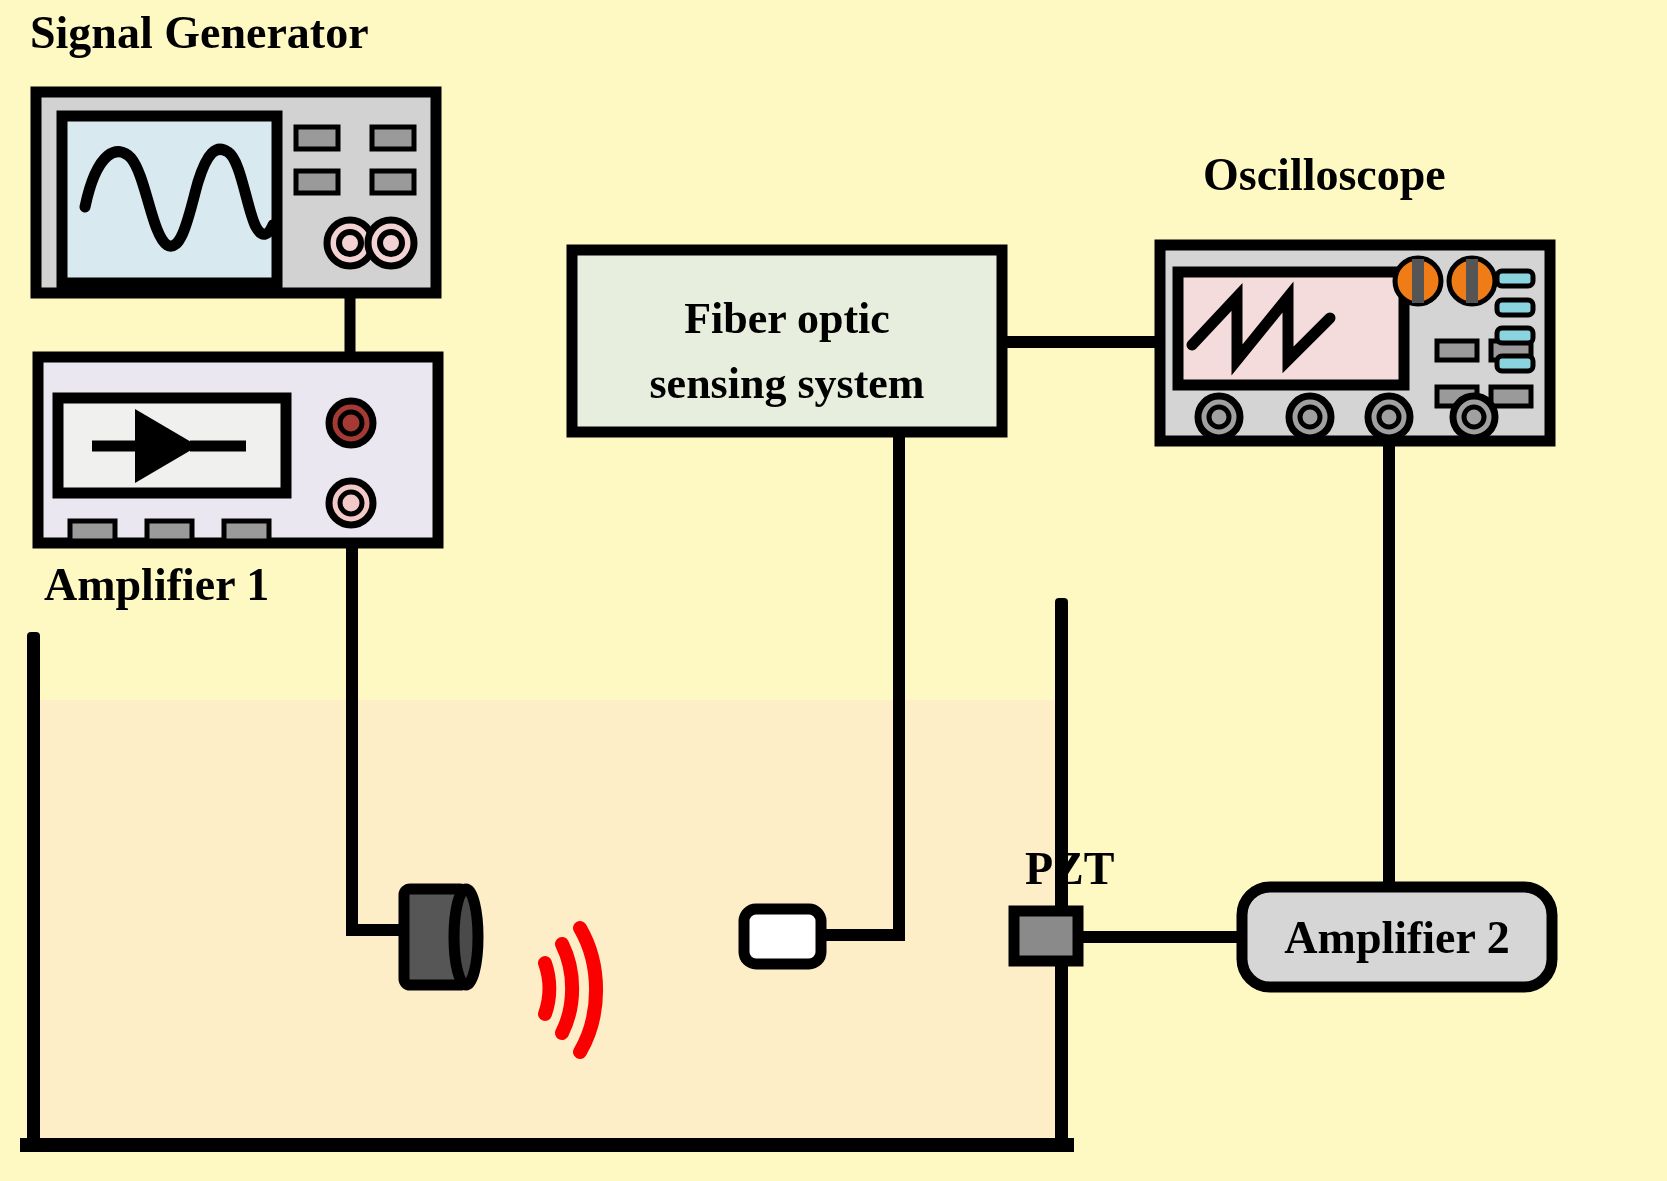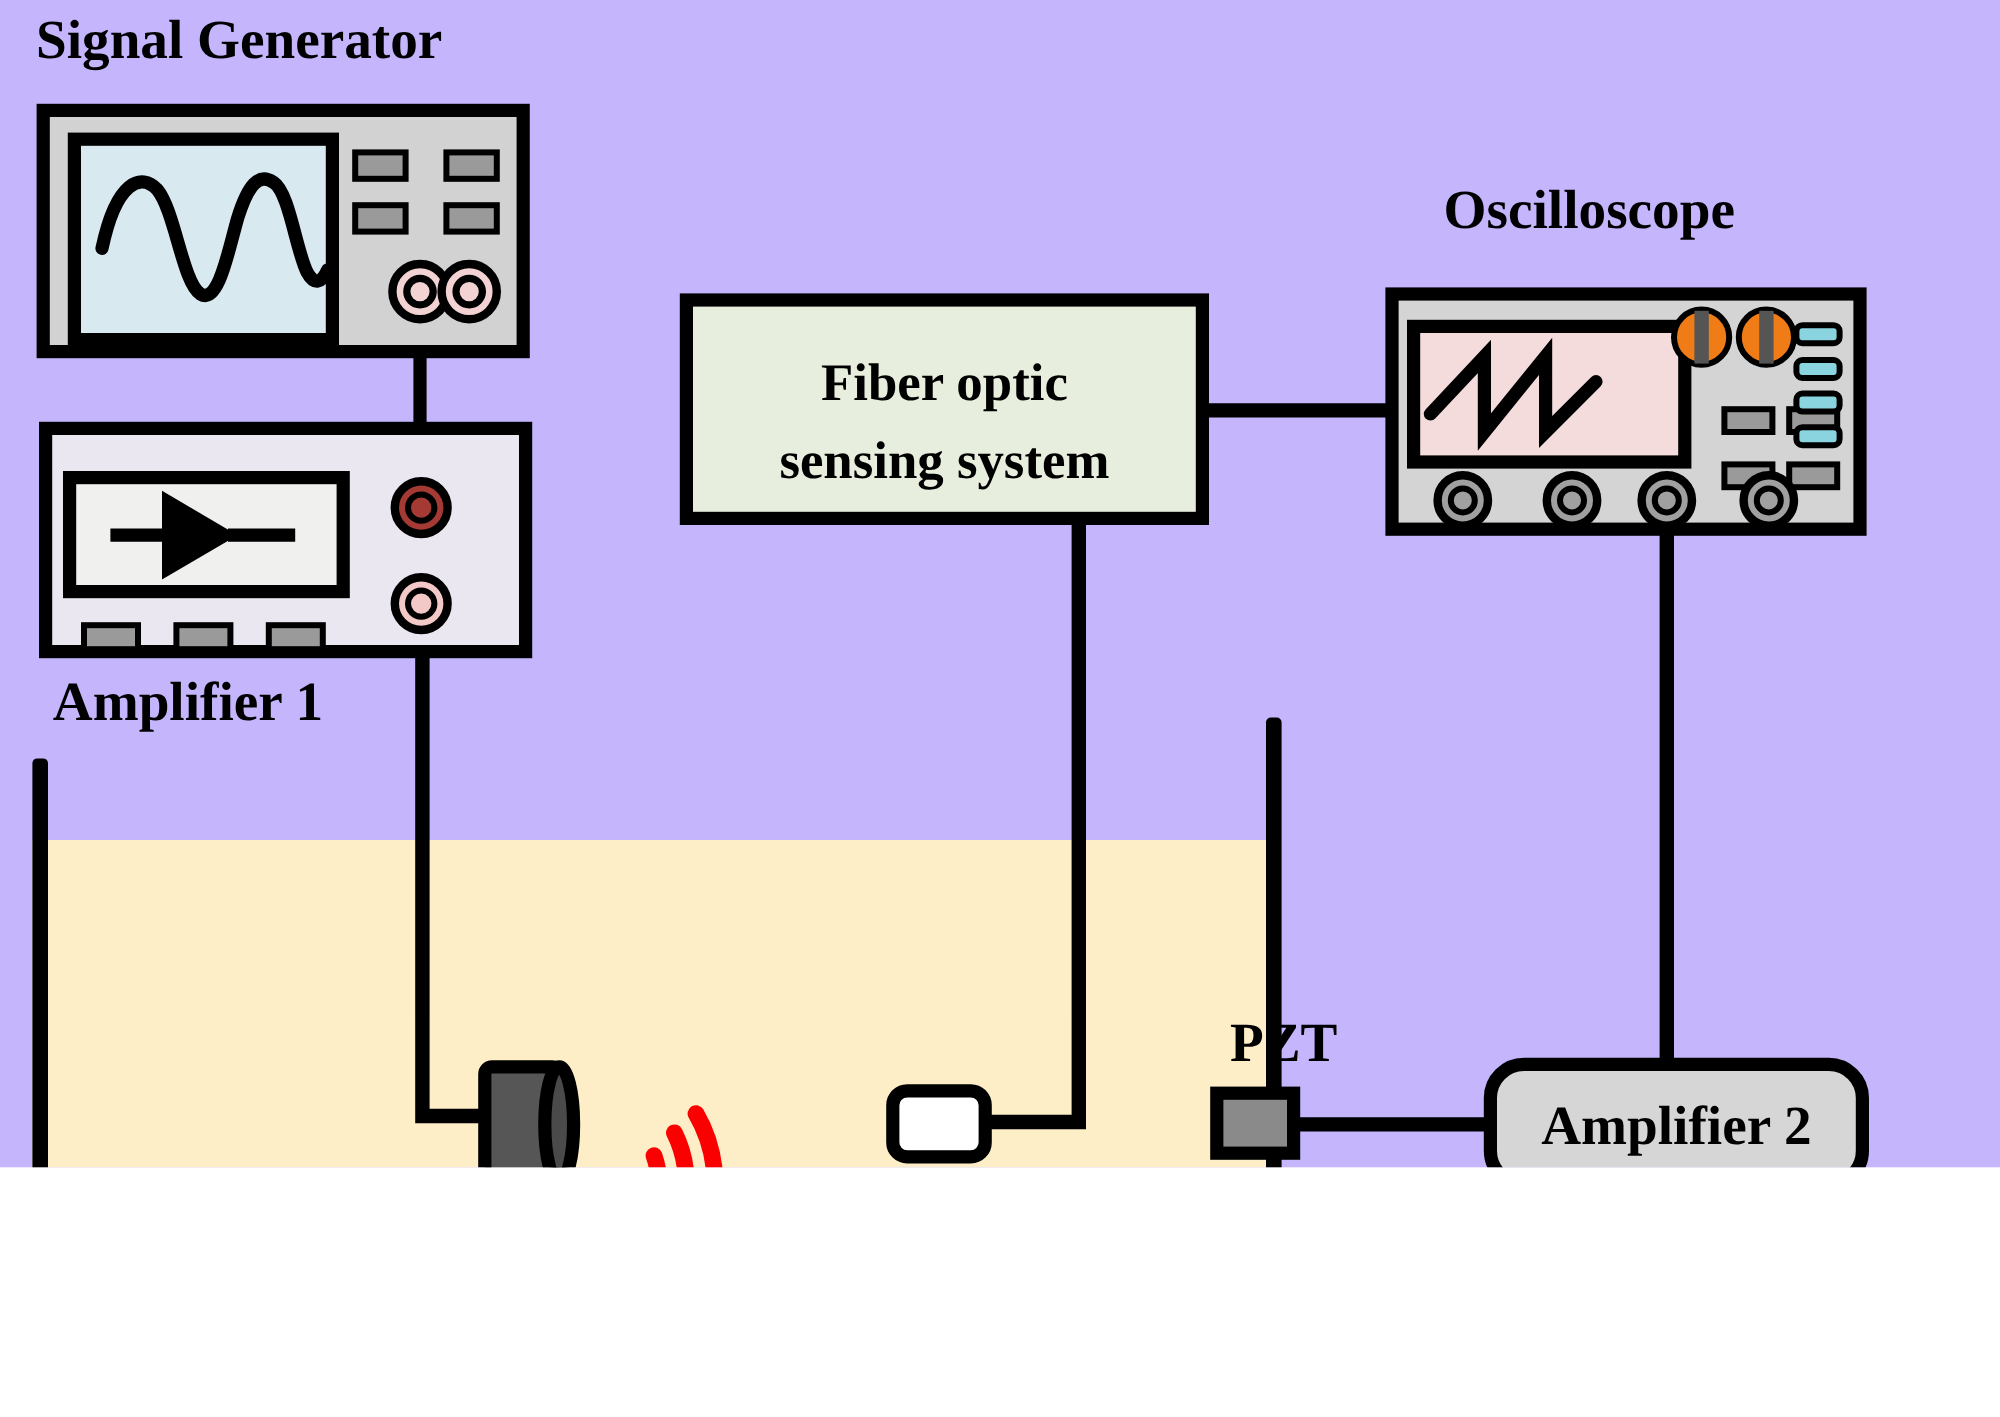--- a/index.html
+++ b/index.html
@@ -7,22 +7,22 @@
     margin: 0;
     padding: 0;
     background: #ffffff;
   }
   body {
     font-family: "Liberation Serif", "DejaVu Serif", serif;
   }
   #stage {
     position: relative;
     width: 1667px;
-    height: 973px;
-    background: #c4b5fd;
+    height: 1181px;
+    background: #fef9c3;
     overflow: hidden;
   }
   #stage svg {
     position: absolute;
     top: 0;
     left: 0;
     width: 1667px;
     height: 1181px;
   }
   .lbl {

